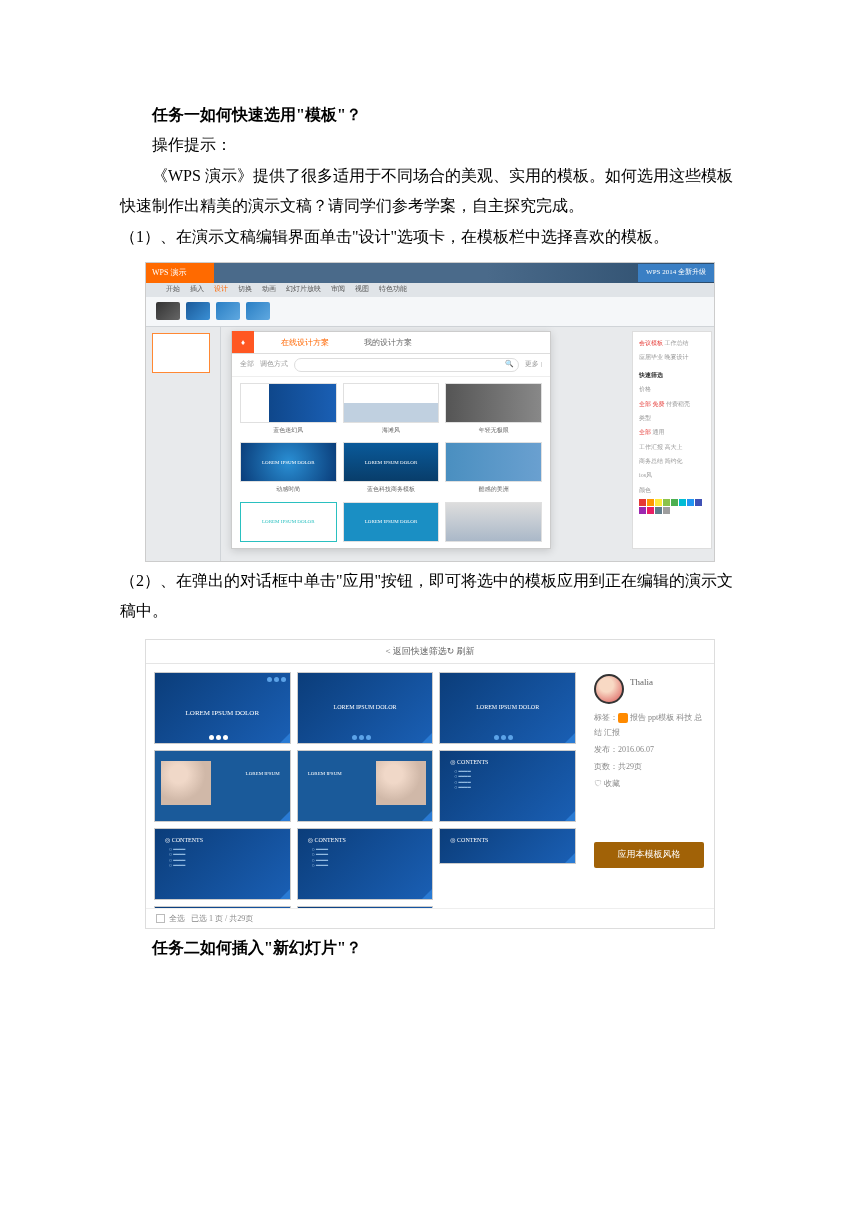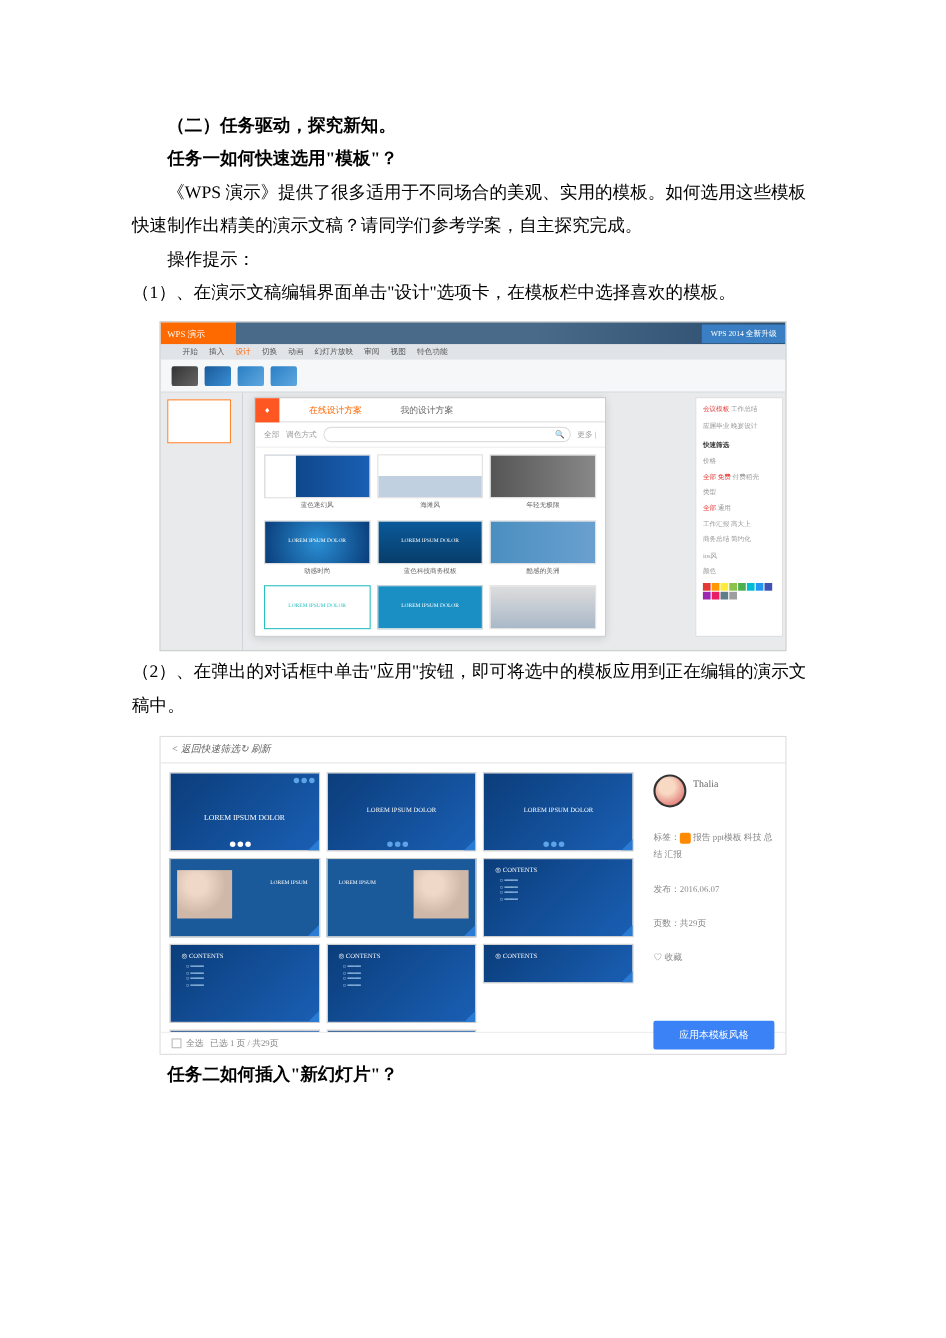--- a/index.html
+++ b/index.html
@@ -214,26 +214,25 @@
       margin: 12px auto 4px;
       background: #ffffff;
       border: 1px solid #ddd;
       position: relative;
       overflow: hidden;
     }
     .sc2-header {
       height: 24px;
       display: flex;
       align-items: center;
-      justify-content: flex-start;
+      justify-content: center;
       padding: 0 10px;
       border-bottom: 1px solid #e5e5e5;
       font-size: 9px;
       color: #666;
-      font-style: italic;
     }
     .sc2-body {
       display: flex;
       height: calc(100% - 44px);
     }
     .sc2-grid-wrap {
       flex: 1;
       padding: 8px;
       overflow: hidden;
     }
@@ -288,34 +287,34 @@
       color: #666;
     }
     .avatar {
       width: 30px;
       height: 30px;
       border-radius: 50%;
       background: radial-gradient(circle at 40% 35%, #f8d9c4 30%, #d95555 100%);
       border: 2px solid #333;
       margin-bottom: 4px;
     }
-    .label-line { font-size: 8px; margin: 16px 0; color: #888; }
+    .label-line { font-size: 8px; margin: 2px 0; color: #888; }
     .orange-badge {
       display: inline-block;
       width: 10px;
       height: 10px;
       background: #ff8a00;
       border-radius: 2px;
       margin-right: 2px;
       vertical-align: middle;
     }
     .apply-btn {
       width: 100%;
       height: 26px;
-      background: #3b82f6;
+      background: #a16207;
       color: #fff;
       font-size: 9px;
       display: flex;
       align-items: center;
       justify-content: center;
       margin-top: 50px;
       border-radius: 2px;
     }
     .sc2-footer {
       height: 20px;
@@ -331,24 +330,23 @@
       height: 9px;
       border: 1px solid #bbb;
       margin-right: 4px;
     }
     .contents-list { font-size:5px; color: #bfe2ff; text-align:left; padding:4px 10px 0; line-height:1.1; position:absolute; top:14px; left:4px;}
   </style>
 </head>
 <body>
 
 <div class="content">
-  <p class="bold indent1">（二）任务驱动，探究新知。</p>
   <p class="bold indent1">任务一如何快速选用"模板"？</p>
+  <p class="indent1">操作提示：</p>
   <p class="indent1">《WPS 演示》提供了很多适用于不同场合的美观、实用的模板。如何选用这些模板快速制作出精美的演示文稿？请同学们参考学案，自主探究完成。</p>
-  <p class="indent1">操作提示：</p>
   <p class="indent0">（1）、在演示文稿编辑界面单击"设计"选项卡，在模板栏中选择喜欢的模板。</p>
 
   <div class="screenshot1">
     <div class="wps-header">
       <span>WPS 演示</span>
       <div class="right-block">WPS 2014 全新升级</div>
     </div>
     <div class="wps-tabs">
       <span>开始</span>
       <span>插入</span>

